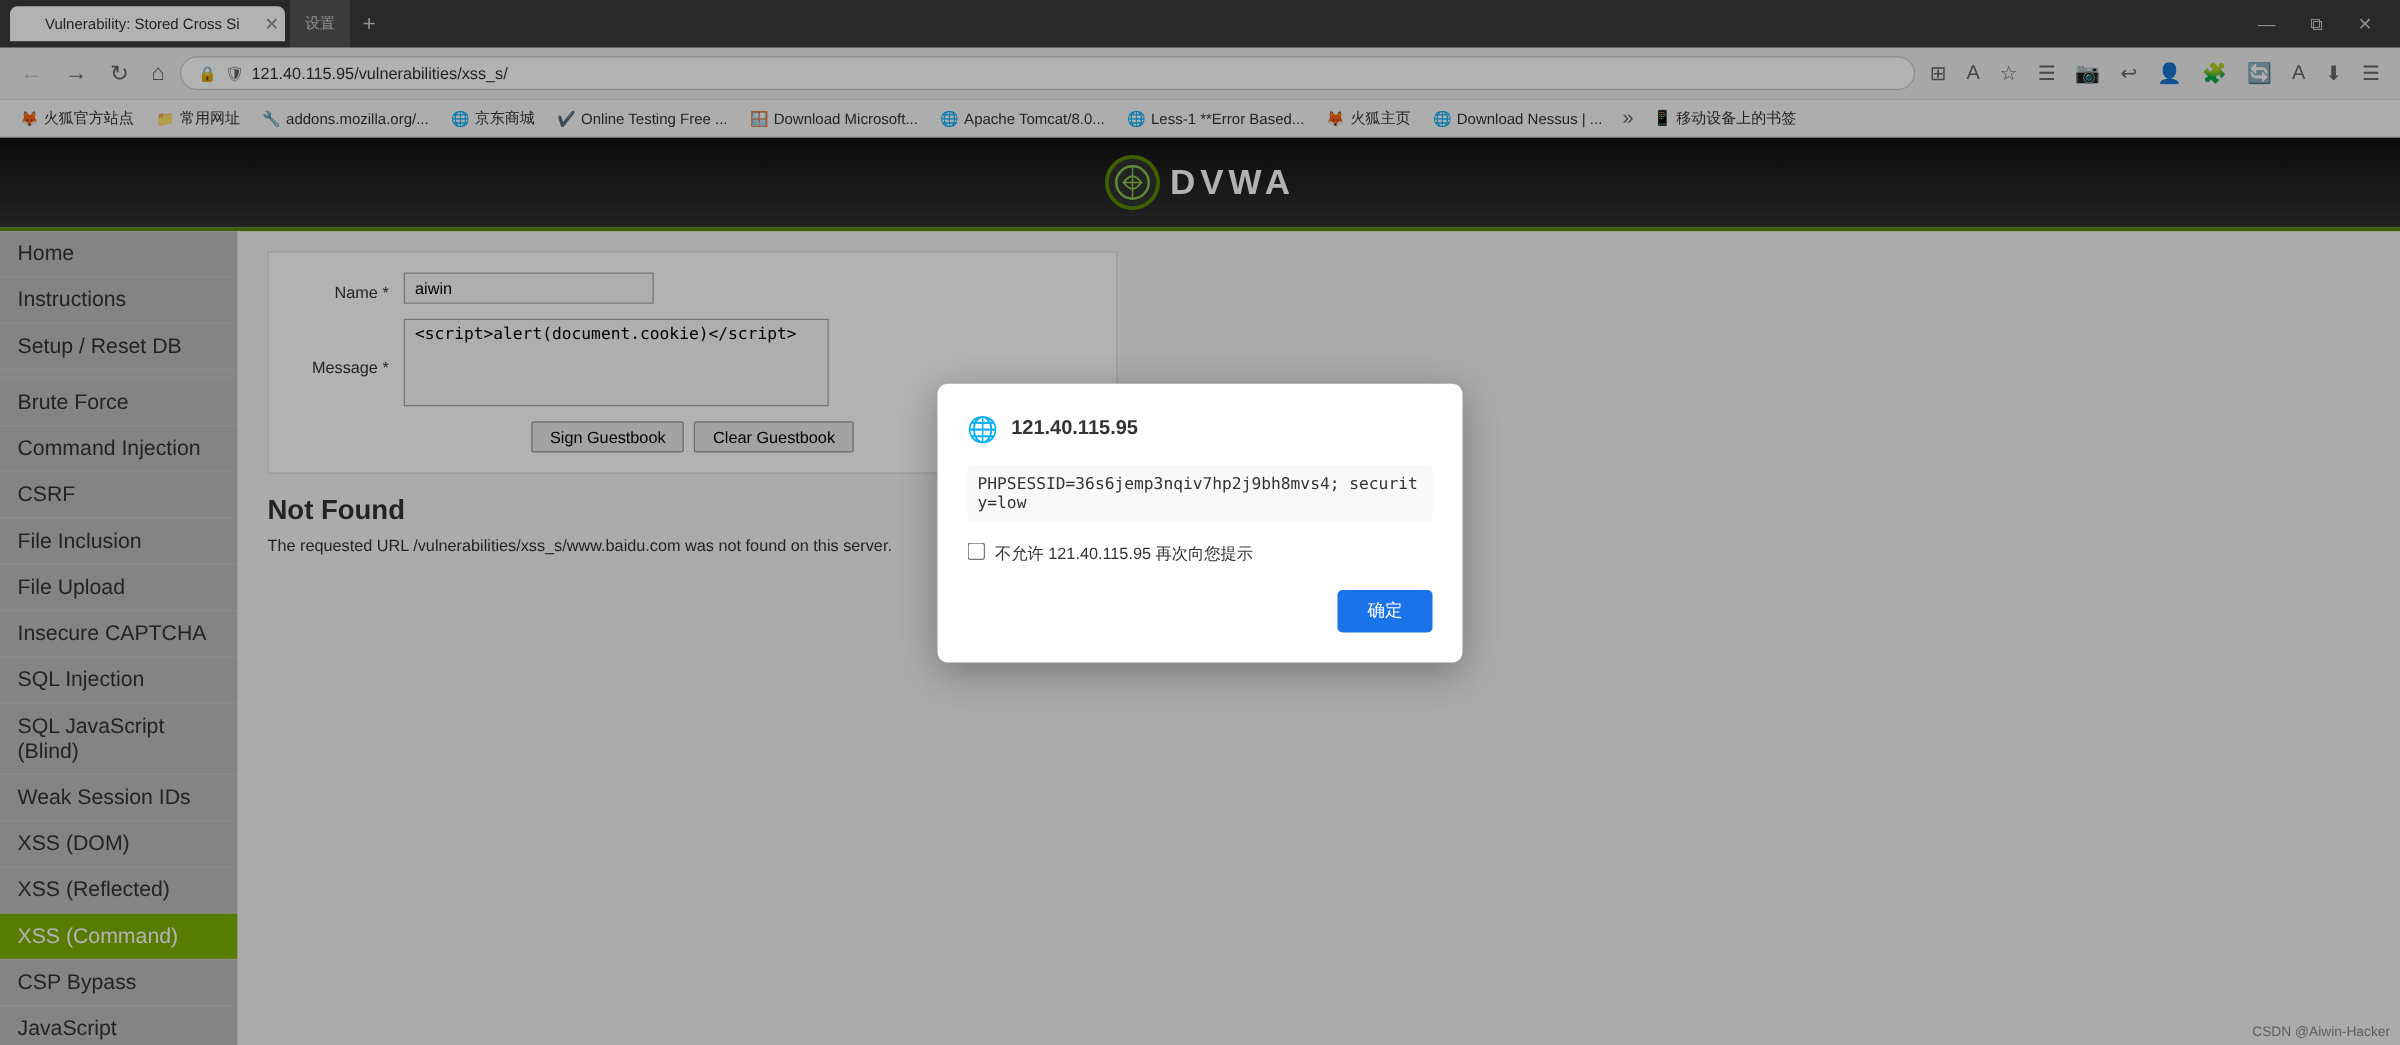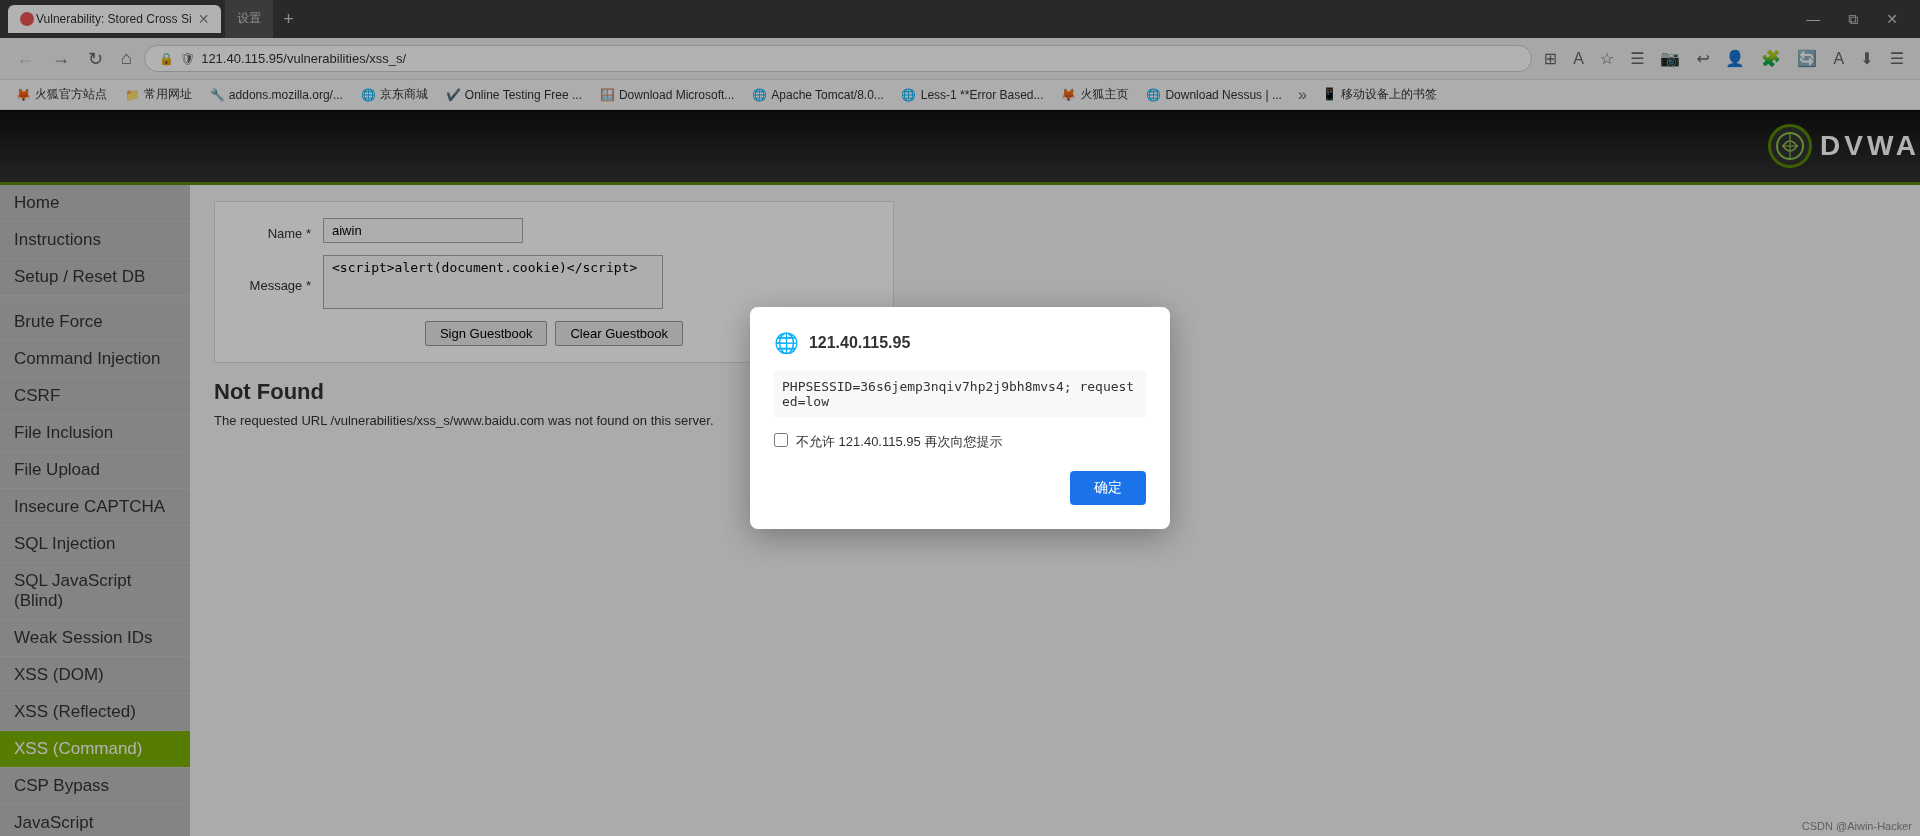--- a/index.html
+++ b/index.html
@@ -3,21 +3,21 @@
   <meta charset="utf-8">
   <style>
     * { margin: 0; padding: 0; box-sizing: border-box; }
     body { font-family: Arial, sans-serif; background: #555; width: 1920px; height: 836px; overflow: hidden; font-size: 13px; }
 
     
     .browser-frame { background: #2b2b2b; width: 100%; height: 836px; display: flex; flex-direction: column; }
 
     
     .tab-bar { display: flex; align-items: center; background: #3c3c3c; height: 38px; padding: 0 8px; gap: 4px; }
-    .tab-active { background: #fff; border-radius: 6px 6px 0 0; padding: 6px 12px; display: flex; align-items: center; gap: 2px; font-size: 12px; color: #333; max-width: 220px; white-space: nowrap; overflow: hidden; text-overflow: ellipsis; }
+    .tab-active { background: #fff; border-radius: 6px 6px 0 0; padding: 6px 12px; display: flex; align-items: center; gap: 16px; font-size: 12px; color: #333; max-width: 220px; white-space: nowrap; overflow: hidden; text-overflow: ellipsis; }
     .tab-inactive { background: #555; border-radius: 6px 6px 0 0; padding: 6px 12px; display: flex; align-items: center; gap: 14px; font-size: 12px; color: #ccc; flex-direction: column; }
     .tab-close { cursor: pointer; color: #888; font-size: 14px; margin-left: 4px; }
     .tab-add { color: #ccc; font-size: 18px; cursor: pointer; margin-left: 6px; }
     .tab-favicon { width: 14px; height: 14px; background: #e55; border-radius: 50%; display: inline-block; }
     .tab-favicon-gear { width: 14px; height: 14px; background: #888; border-radius: 50%; display: inline-block; }
     .tab-spacer { flex: 1; }
     .win-controls { display: flex; gap: 0; }
     .win-btn { color: #ccc; font-size: 14px; padding: 4px 14px; cursor: pointer; background: none; border: none; }
 
     
@@ -34,42 +34,42 @@
     .bookmarks-bar { background: #f8f8f8; height: 30px; display: flex; align-items: center; padding: 0 8px; gap: 2px; border-bottom: 1px solid #e0e0e0; overflow: hidden; }
     .bookmark-item { display: flex; align-items: center; gap: 4px; padding: 3px 8px; border-radius: 4px; cursor: pointer; white-space: nowrap; font-size: 12px; color: #333; }
     .bm-icon { font-size: 12px; }
     .bm-more { color: #666; font-size: 16px; padding: 3px 6px; cursor: pointer; }
 
     
     .content-area { flex: 1; background: #555; display: flex; flex-direction: column; overflow: hidden; }
     .dvwa-wrapper { background: #fff; margin: 0 auto; width: 100%; height: 100%; display: flex; flex-direction: column; }
 
     
-    .dvwa-header { background: linear-gradient(to bottom, #111, #333); height: 75px; display: flex; justify-content: flex-end; align-items: center; border-bottom: 3px solid #5a8a00; }
+    .dvwa-header { background: linear-gradient(to bottom, #111, #333); height: 75px; display: flex; justify-content: center; align-items: center; border-bottom: 3px solid #5a8a00; }
     .dvwa-logo { color: #fff; font-size: 32px; font-weight: bold; font-family: Impact, sans-serif; letter-spacing: 2px; display: flex; align-items: center; gap: 8px; }
     .dvwa-logo-circle { width: 44px; height: 44px; border-radius: 50%; background: #333; border: 3px solid #5a8a00; display: flex; align-items: center; justify-content: center; color: #8bc34a; font-size: 10px; font-weight: bold; }
 
     
     .dvwa-body { display: flex; flex: 1; overflow: hidden; }
 
     
     .dvwa-sidebar { width: 190px; background: #d0d0d0; flex-shrink: 0; }
     .sidebar-section { margin-bottom: 0; }
     .sidebar-item { display: block; padding: 8px 14px; background: #bebebe; color: #333; text-decoration: none; font-size: 17px; border-bottom: 1px solid #c8c8c8; cursor: pointer; }
     .sidebar-item.active { background: #7cb304; color: #fff; }
     .sidebar-divider { height: 8px; background: #c0c0c0; }
 
     
     .dvwa-main { flex: 1; padding: 16px 24px; background: #f5f5f5; overflow-y: auto; position: relative; }
     .page-title { font-size: 22px; font-weight: bold; color: #333; margin-bottom: 16px; }
     .form-container { background: #fff; border: 1px solid #ddd; padding: 16px; margin-bottom: 16px; max-width: 680px; }
     .form-row { display: flex; align-items: center; margin-bottom: 12px; gap: 12px; }
     .form-label { width: 80px; text-align: right; padding-top: 6px; font-size: 13px; color: #333; }
     .form-input { border: 1px solid #aaa; padding: 4px 8px; font-size: 13px; width: 200px; background: #f9f9f9; }
-    .form-textarea { border: 1px solid #aaa; padding: 4px 8px; font-size: 13px; width: 340px; height: 54px; background: #f9f9f9; resize: none; }
+    .form-textarea { border: 1px solid #aaa; padding: 4px 8px; font-size: 13px; width: 340px; height: 70px; background: #f9f9f9; resize: none; }
     .form-buttons { display: flex; gap: 8px; justify-content: center; margin-top: 8px; }
     .form-btn { padding: 4px 14px; font-size: 13px; border: 1px solid #999; background: #e8e8e8; cursor: pointer; border-radius: 2px; }
 
     .not-found-section { margin-top: 8px; }
     .not-found-title { font-size: 22px; font-weight: bold; color: #333; margin-bottom: 8px; }
     .not-found-text { font-size: 13px; color: #333; }
 
     
     .watermark { position: absolute; bottom: 4px; right: 8px; font-size: 11px; color: #888; }
 
@@ -289,21 +289,21 @@
       </div>
     </div>
   </div>
 
   <div class="overlay">
     <div class="alert-dialog">
       <div class="alert-header">
         <span class="alert-icon">🌐</span>
         <span class="alert-domain">121.40.115.95</span>
       </div>
-      <div class="alert-message">PHPSESSID=36s6jemp3nqiv7hp2j9bh8mvs4; requested=low</div>
+      <div class="alert-message">PHPSESSID=36s6jemp3nqiv7hp2j9bh8mvs4; security=low</div>
       <div class="alert-checkbox-row">
         <input type="checkbox" class="alert-checkbox" style="">
         <label class="alert-checkbox-label">不允许 121.40.115.95 再次向您提示</label>
       </div>
       <div class="alert-footer">
         <button class="alert-ok-btn">确定</button>
       </div>
     </div>
   </div>
 

